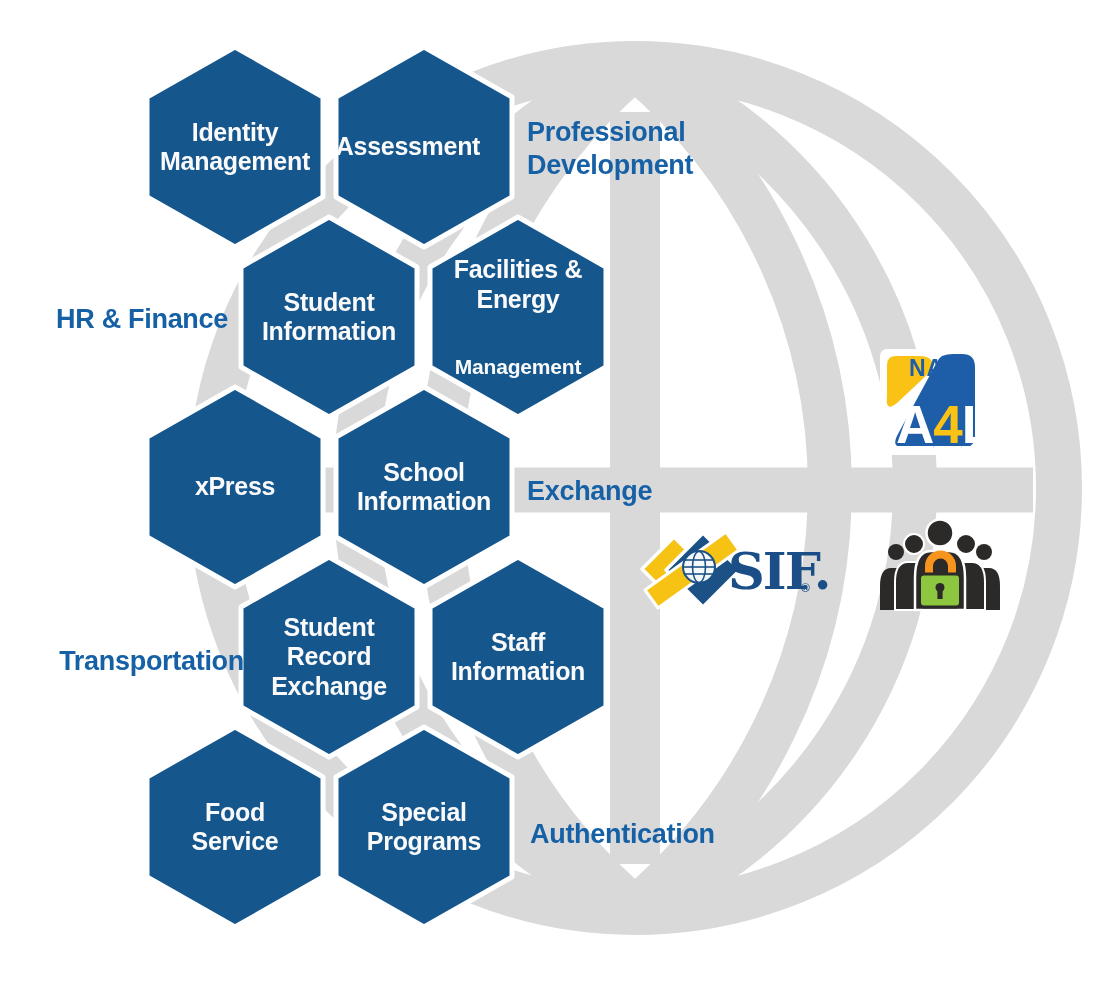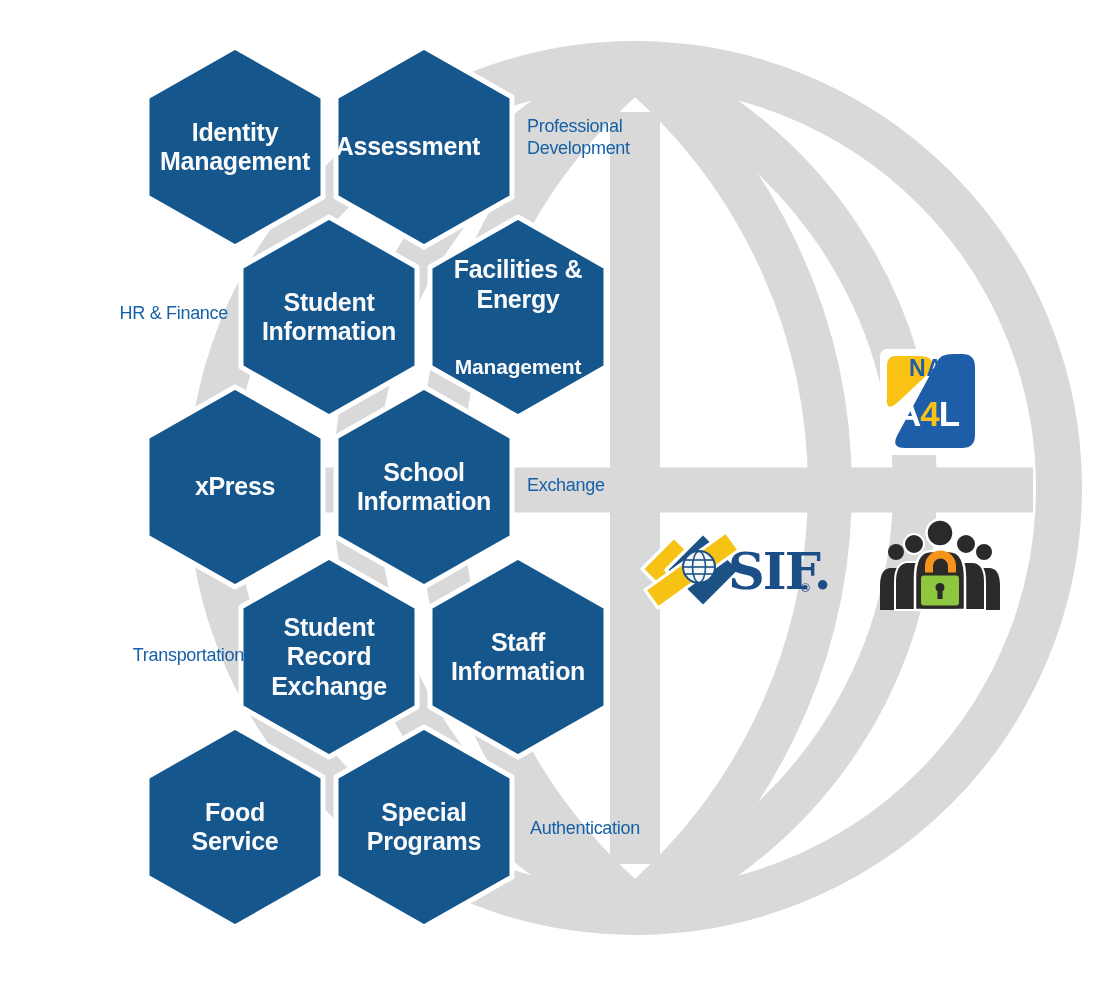--- a/index.html
+++ b/index.html
@@ -7,28 +7,28 @@
          font-family:"Liberation Sans",sans-serif;}
   .stage svg.layer{position:absolute;left:0;top:0;}
   
   .hex-text{position:absolute;width:180px;height:124px;display:flex;flex-direction:column;
             align-items:center;justify-content:center;text-align:center;color:#fafafa;
             font-weight:bold;pointer-events:none;}
   .hex-main{font-size:25px;line-height:1.18;white-space:pre-line;letter-spacing:-0.3px;}
   .hex-sub{font-size:21px;line-height:1.15;white-space:pre-line;letter-spacing:-0.2px;}
   .hex-sub:empty{display:none;}
   
-  .side-label{position:absolute;font-weight:normal;font-size:18px;color:#1660A6;
+  .side-label{position:absolute;font-weight:bold;font-size:27px;color:#1660A6;
               letter-spacing:-0.3px;line-height:1.22;white-space:pre-line;}
   .align-right{text-align:right;}
   
   .a4l-na{position:absolute;left:886px;top:355px;font-weight:bold;font-size:23px;
           color:#1E5EA9;letter-spacing:1px;margin-left:23px;}
-  .a4l-main{position:absolute;left:896px;top:394px;width:84px;text-align:left;
-            font-weight:bold;font-size:35px;letter-spacing:-1px;color:#ffffff;}
+  .a4l-main{position:absolute;left:896px;top:394px;width:84px;text-align:center;
+            font-weight:bold;font-size:53px;letter-spacing:-1px;color:#ffffff;text-decoration:underline;}
   .a4l-main .y{color:#F9C215;}
   
   .sif-word{position:absolute;left:728px;top:541px;font-family:"DejaVu Serif",serif;
             font-weight:bold;font-size:51px;color:#1B4E87;letter-spacing:-2px;}
   .sif-reg{position:absolute;left:801px;top:581px;font-size:12px;color:#1B4E87;
            font-family:"Liberation Sans",sans-serif;font-weight:bold;}
 </style>
 </head>
 <body>
 

